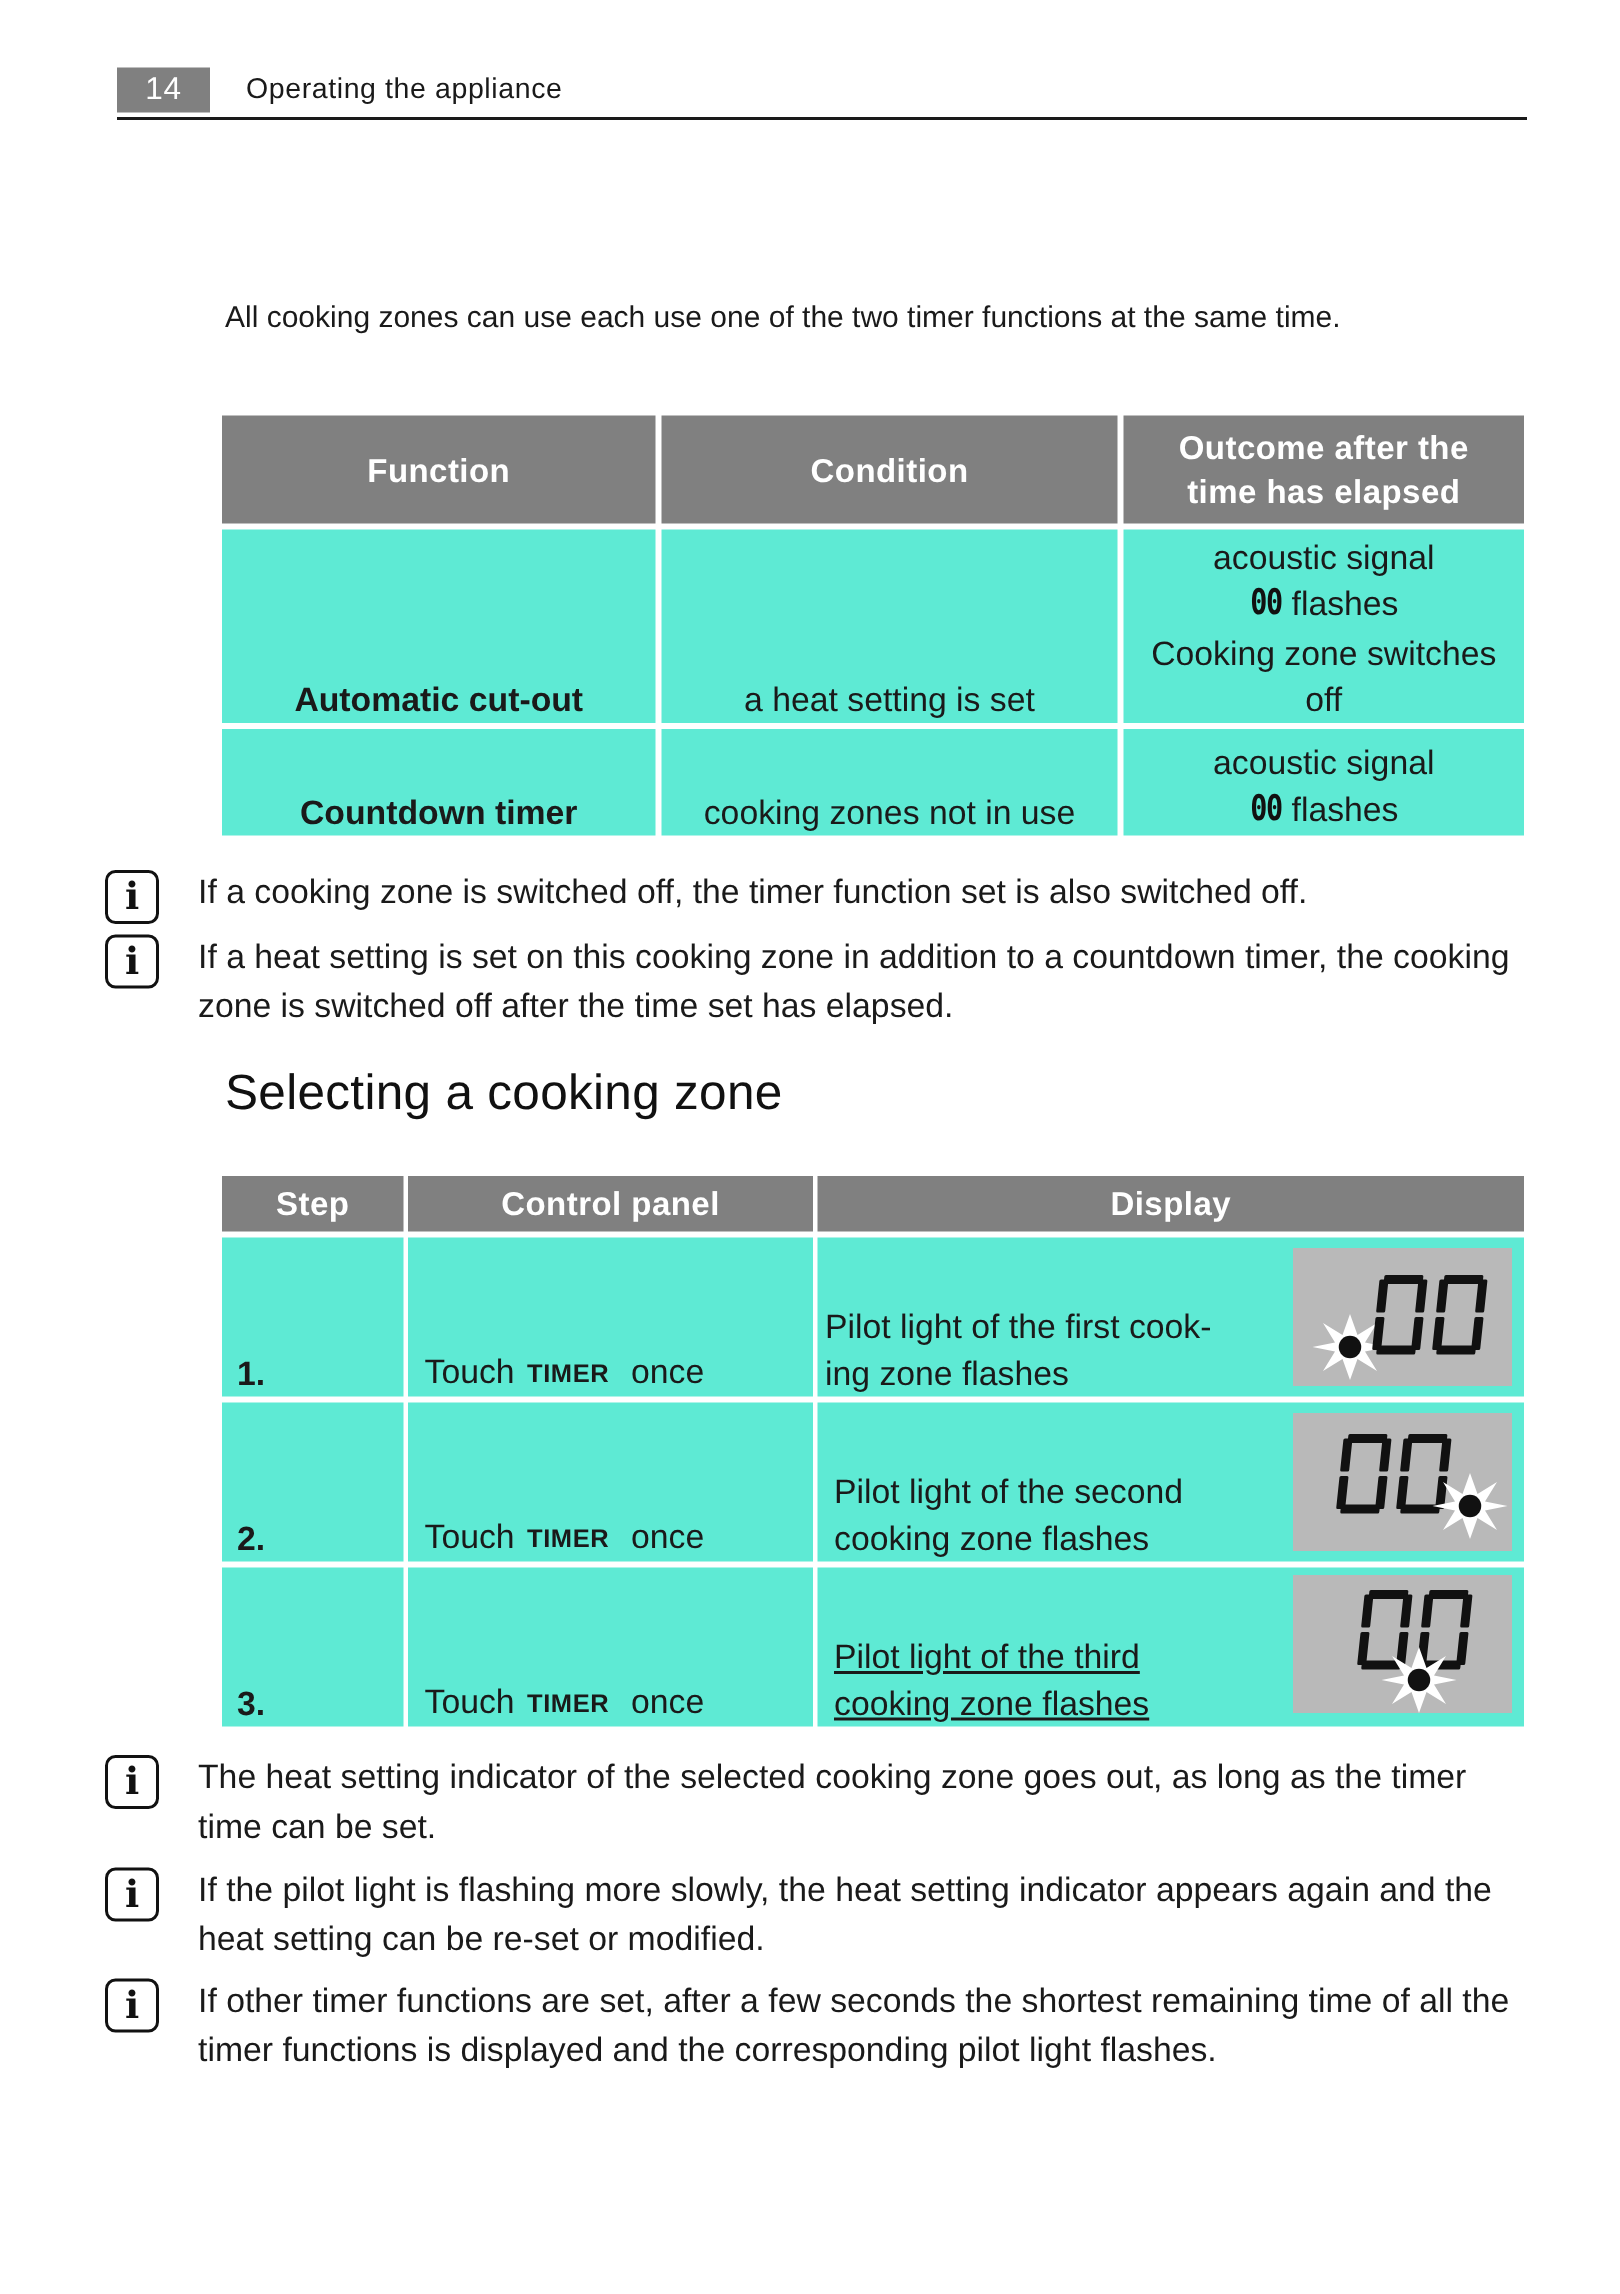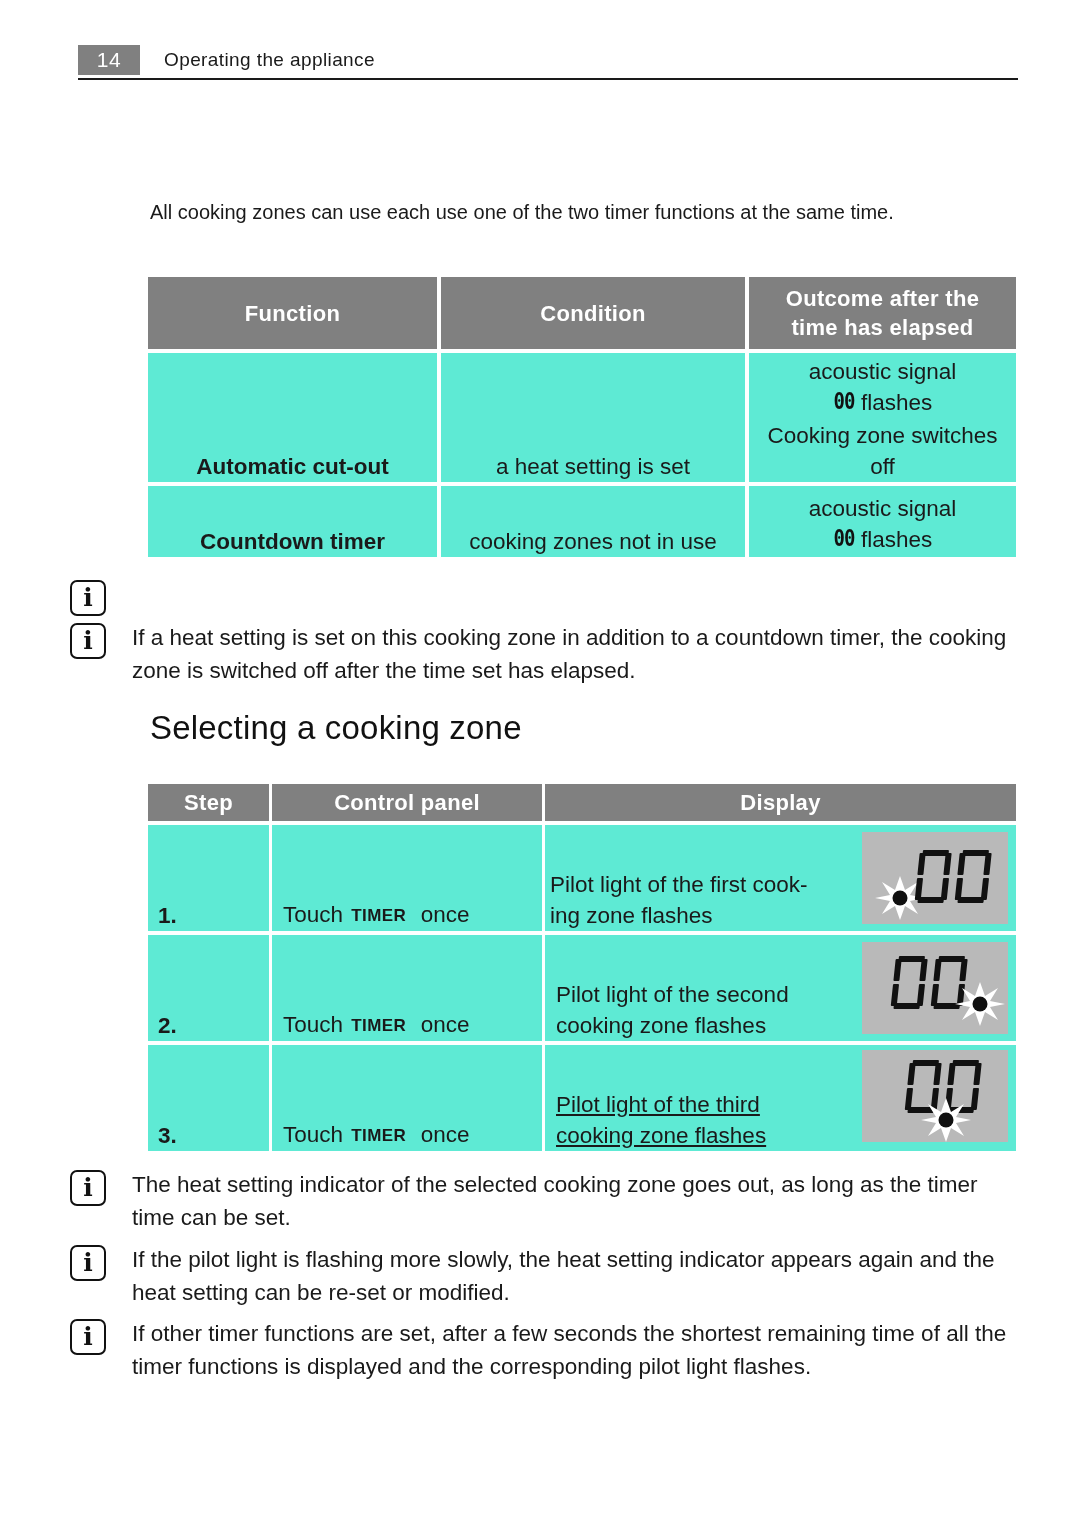--- a/index.html
+++ b/index.html
@@ -232,20 +232,21 @@
         <span class="seg">00</span>
         <span>flashes</span>
       </div>
     </div>
   </div>
 
   <div class="note" style="left:70px; top:578px; width:948px;">
     <div class="note-icon">
         <span>i</span>
       </div>
+    <div class="note-text">If a cooking zone is switched off, the timer function set is also switched off.</div>
   </div>
 
   <div class="note" style="left:70px; top:621px; width:948px;">
     <div class="note-icon">
         <span>i</span>
       </div>
     <div class="note-text">If a heat setting is set on this cooking zone in addition to a countdown timer, the cooking zone is switched off after the time set has elapsed.</div>
   </div>
 
   <div class="h1" id="heading-zone">Selecting a cooking zone</div>

